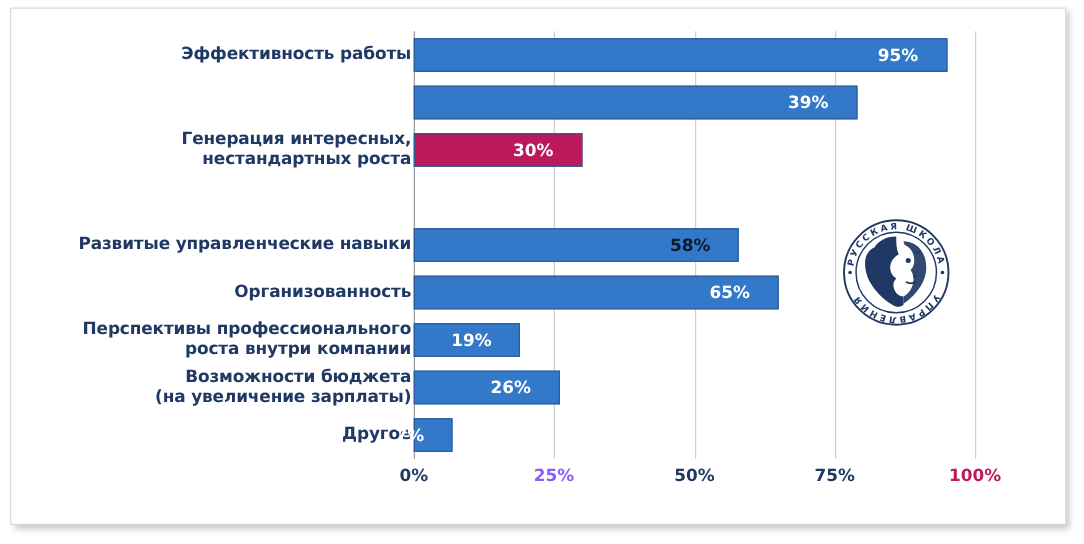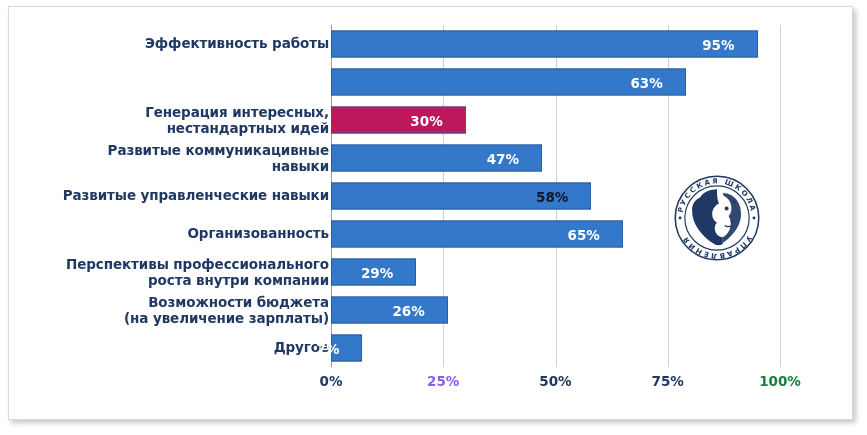--- a/index.html
+++ b/index.html
@@ -149,39 +149,30 @@
         <div class="row-label" style="color: rgb(31, 56, 100);">Эффективность работы</div>
         <div class="bar-wrap">
           <div class="bar" style="width: 426.55px; background: rgb(52, 121, 201); border-color: rgb(42, 93, 155);">
             <span class="bar-value" style="color: rgb(255, 255, 255);">95%</span>
           </div>
         </div>
       </div>
       <div class="row" style="top: 38px; height: 38px;">
         <div class="bar-wrap">
           <div class="bar" style="width: 354.71px; background: rgb(52, 121, 201); border-color: rgb(42, 93, 155);">
-            <span class="bar-value" style="color: rgb(255, 255, 255);">63%</span>
+            <span class="bar-value" style="color: rgb(255, 255, 255);">39%</span>
           </div>
         </div>
       </div>
       <div class="row" style="top: 76px; height: 38px;">
         <div class="row-label" style="color: rgb(31, 56, 100);">Генерация интересных,
-нестандартных идей</div>
+нестандартных роста</div>
         <div class="bar-wrap">
           <div class="bar" style="width: 134.7px; background: #be185d; border-color: rgb(42, 93, 155);">
             <span class="bar-value" style="color: rgb(255, 255, 255);">30%</span>
-          </div>
-        </div>
-      </div>
-      <div class="row" style="top: 114px; height: 38px;">
-        <div class="row-label" style="color: rgb(31, 56, 100);">Развитые коммуникацивные
-навыки</div>
-        <div class="bar-wrap">
-          <div class="bar" style="width: 211.03px; background: rgb(52, 121, 201); border-color: rgb(42, 93, 155);">
-            <span class="bar-value" style="color: rgb(255, 255, 255);">47%</span>
           </div>
         </div>
       </div>
       <div class="row" style="top: 152px; height: 38px;">
         <div class="row-label" style="color: rgb(31, 56, 100);">Развитые управленческие навыки</div>
         <div class="bar-wrap">
           <div class="bar" style="width: 260.42px; background: rgb(52, 121, 201); border-color: rgb(42, 93, 155);">
             <span class="bar-value" style="color: #0f172a;">58%</span>
           </div>
         </div>
@@ -192,21 +183,21 @@
           <div class="bar" style="width: 291.85px; background: rgb(52, 121, 201); border-color: rgb(42, 93, 155);">
             <span class="bar-value" style="color: rgb(255, 255, 255);">65%</span>
           </div>
         </div>
       </div>
       <div class="row" style="top: 228px; height: 38px;">
         <div class="row-label" style="color: rgb(31, 56, 100);">Перспективы профессионального
 роста внутри компании</div>
         <div class="bar-wrap">
           <div class="bar" style="width: 85.31px; background: rgb(52, 121, 201); border-color: rgb(42, 93, 155);">
-            <span class="bar-value" style="color: rgb(255, 255, 255);">29%</span>
+            <span class="bar-value" style="color: rgb(255, 255, 255);">19%</span>
           </div>
         </div>
       </div>
       <div class="row" style="top: 266px; height: 38px;">
         <div class="row-label" style="color: rgb(31, 56, 100);">Возможности бюджета
 (на увеличение зарплаты)</div>
         <div class="bar-wrap">
           <div class="bar" style="width: 116.74px; background: rgb(52, 121, 201); border-color: rgb(42, 93, 155);">
             <span class="bar-value" style="color: rgb(255, 255, 255);">26%</span>
           </div>
@@ -220,21 +211,21 @@
           </div>
         </div>
       </div>
     </div>
 
   <div id="x-axis">
       <div class="tick-label" style="left: 322px; color: rgb(31, 56, 100);">0%</div>
       <div class="tick-label" style="left: 434.25px; color: #8b5cf6;">25%</div>
       <div class="tick-label" style="left: 546.5px; color: rgb(31, 56, 100);">50%</div>
       <div class="tick-label" style="left: 658.75px; color: rgb(31, 56, 100);">75%</div>
-      <div class="tick-label" style="left: 771px; color: #15803d;">100%</div>
+      <div class="tick-label" style="left: 771px; color: #be185d;">100%</div>
     </div>
 
   <div id="logo">
     <svg viewBox="0 0 100 100" width="96" height="96" aria-hidden="true">
       <defs>
         <path id="arcTop" d="M 14,50 A 36,36 0 0 1 86,50" fill="none"></path>
         <path id="arcBot" d="M 87,50 A 37,37 0 0 1 13,50" fill="none"></path>
       </defs>
       <circle cx="50" cy="50" r="43.5" fill="none" stroke="#1F3864" stroke-width="1.6"></circle>
       <circle cx="50" cy="50" r="33.5" fill="none" stroke="#1F3864" stroke-width="1.2"></circle>

